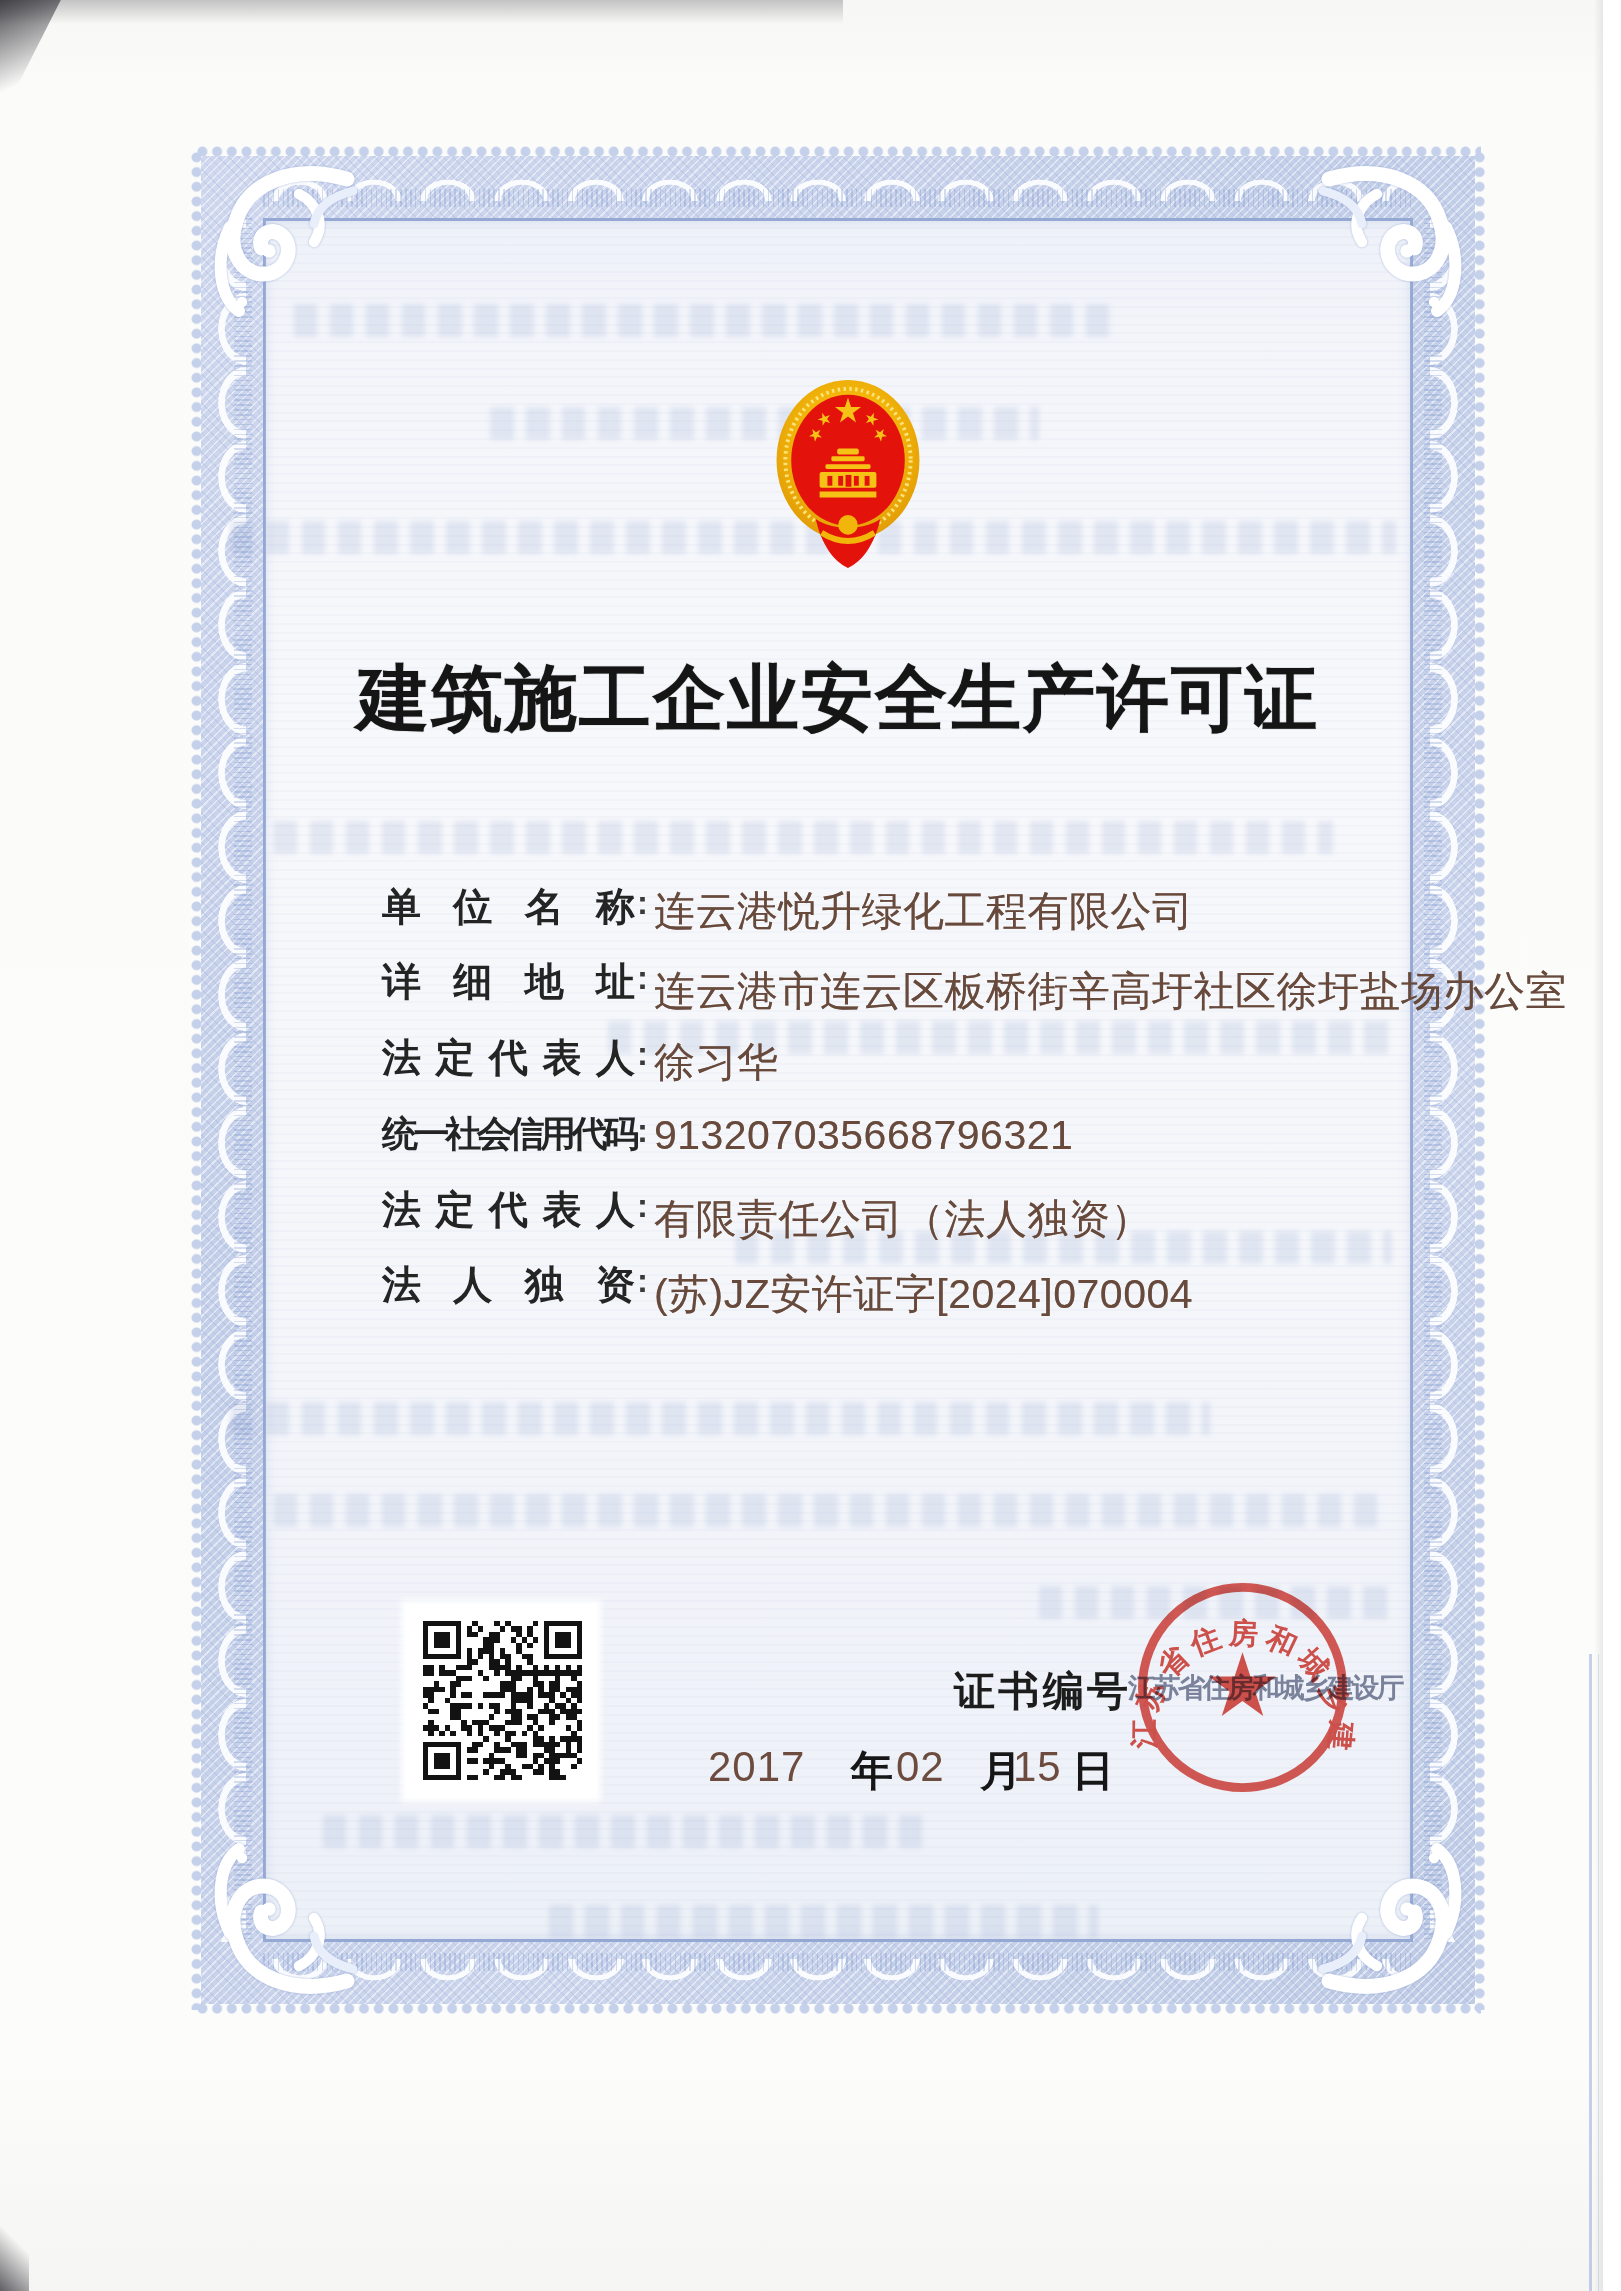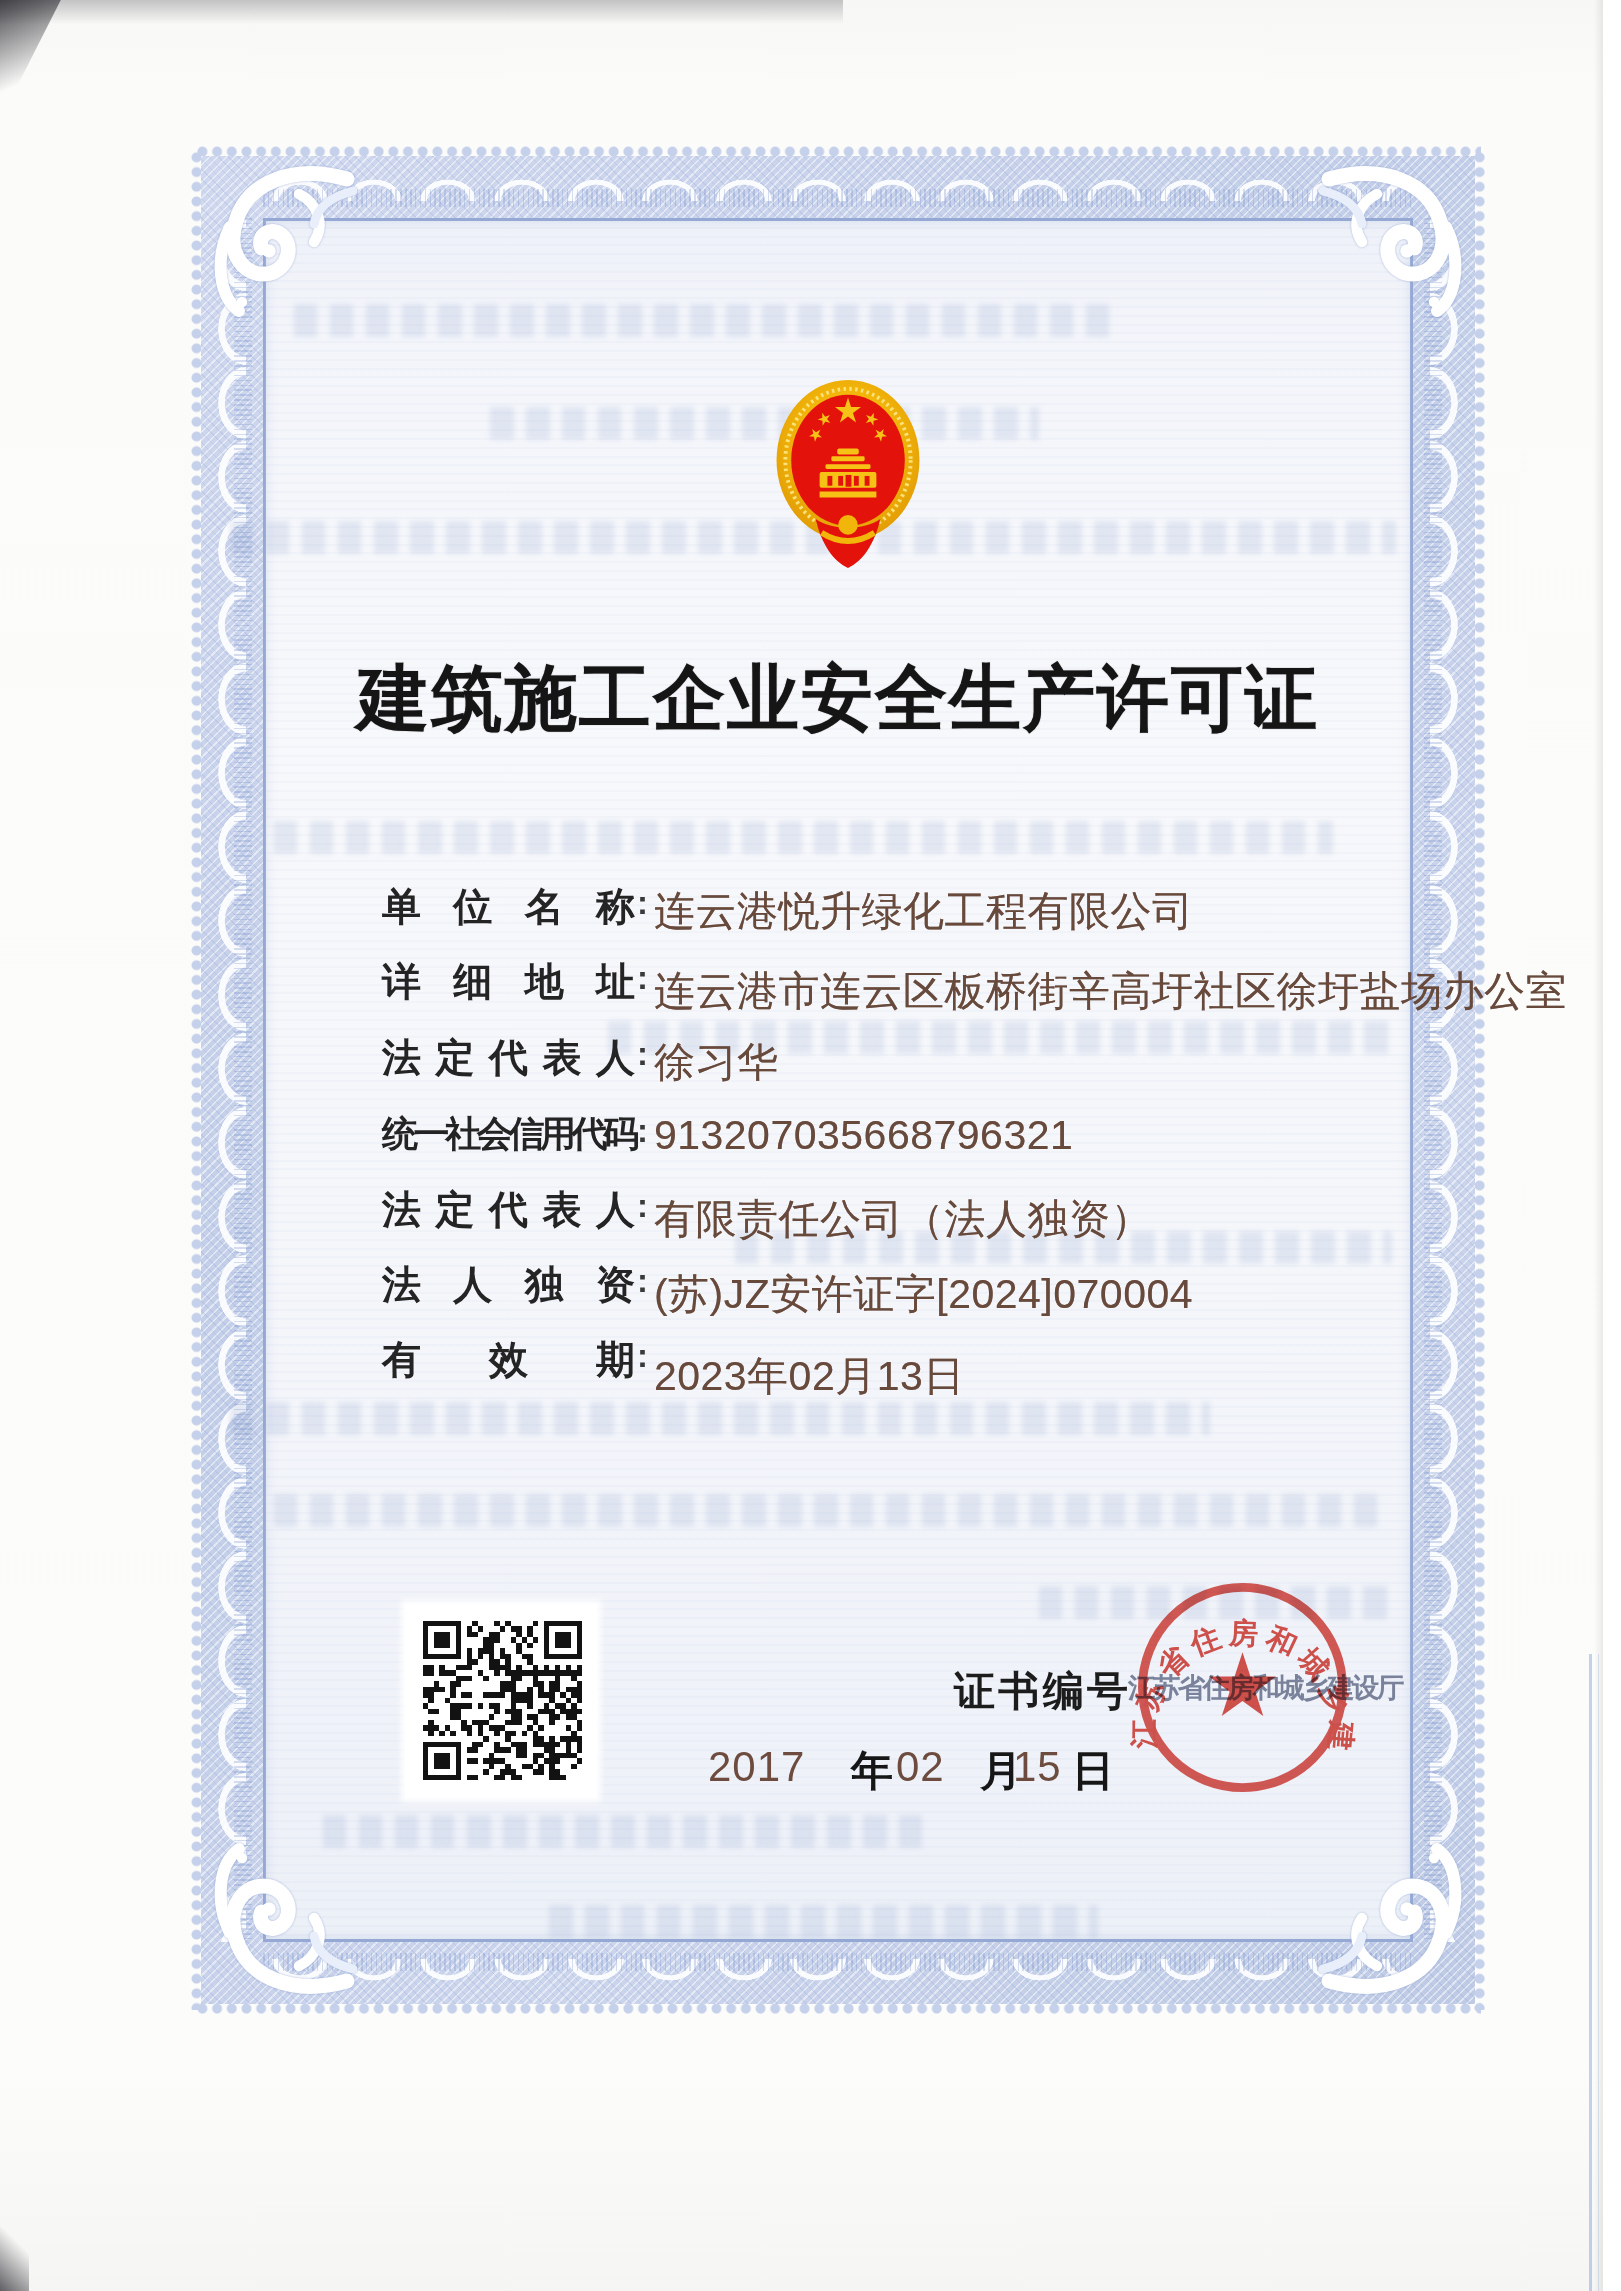--- a/index.html
+++ b/index.html
@@ -189,23 +189,20 @@
     <span class="flabel">法定代表人</span><span class="colon">:</span><span class="fvalue drop2">徐习华</span>
   </div>
   <div class="row" style="top:1108px">
     <span class="flabel squeeze">统一社会信用代码</span><span class="colon">:</span><span class="fvalue drop2">913207035668796321</span>
   </div>
   <div class="row" style="top:1183px">
     <span class="flabel">法定代表人</span><span class="colon">:</span><span class="fvalue drop8">有限责任公司（法人独资）</span>
   </div>
   <div class="row" style="top:1258px">
     <span class="flabel">法人独资</span><span class="colon">:</span><span class="fvalue drop8">(苏)JZ安许证字[2024]070004</span>
-  </div>
-  <div class="row" style="top:1333px">
-    <span class="flabel">有效期</span><span class="colon">:</span><span class="fvalue drop15">2023年02月13日</span>
   </div>
 
   <div class="qr-patch"></div>
   <svg class="qr" id="qr" width="159" height="161" viewBox="0 0 29 29" shape-rendering="crispEdges">
       <rect x="0" y="0" width="29" height="29" fill="#ffffff"></rect>
       <rect x="9" y="0" width="1" height="1" fill="#121212"></rect>
       <rect x="13" y="0" width="1" height="1" fill="#121212"></rect>
       <rect x="15" y="0" width="1" height="1" fill="#121212"></rect>
       <rect x="20" y="0" width="1" height="1" fill="#121212"></rect>
       <rect x="8" y="1" width="1" height="1" fill="#121212"></rect>

